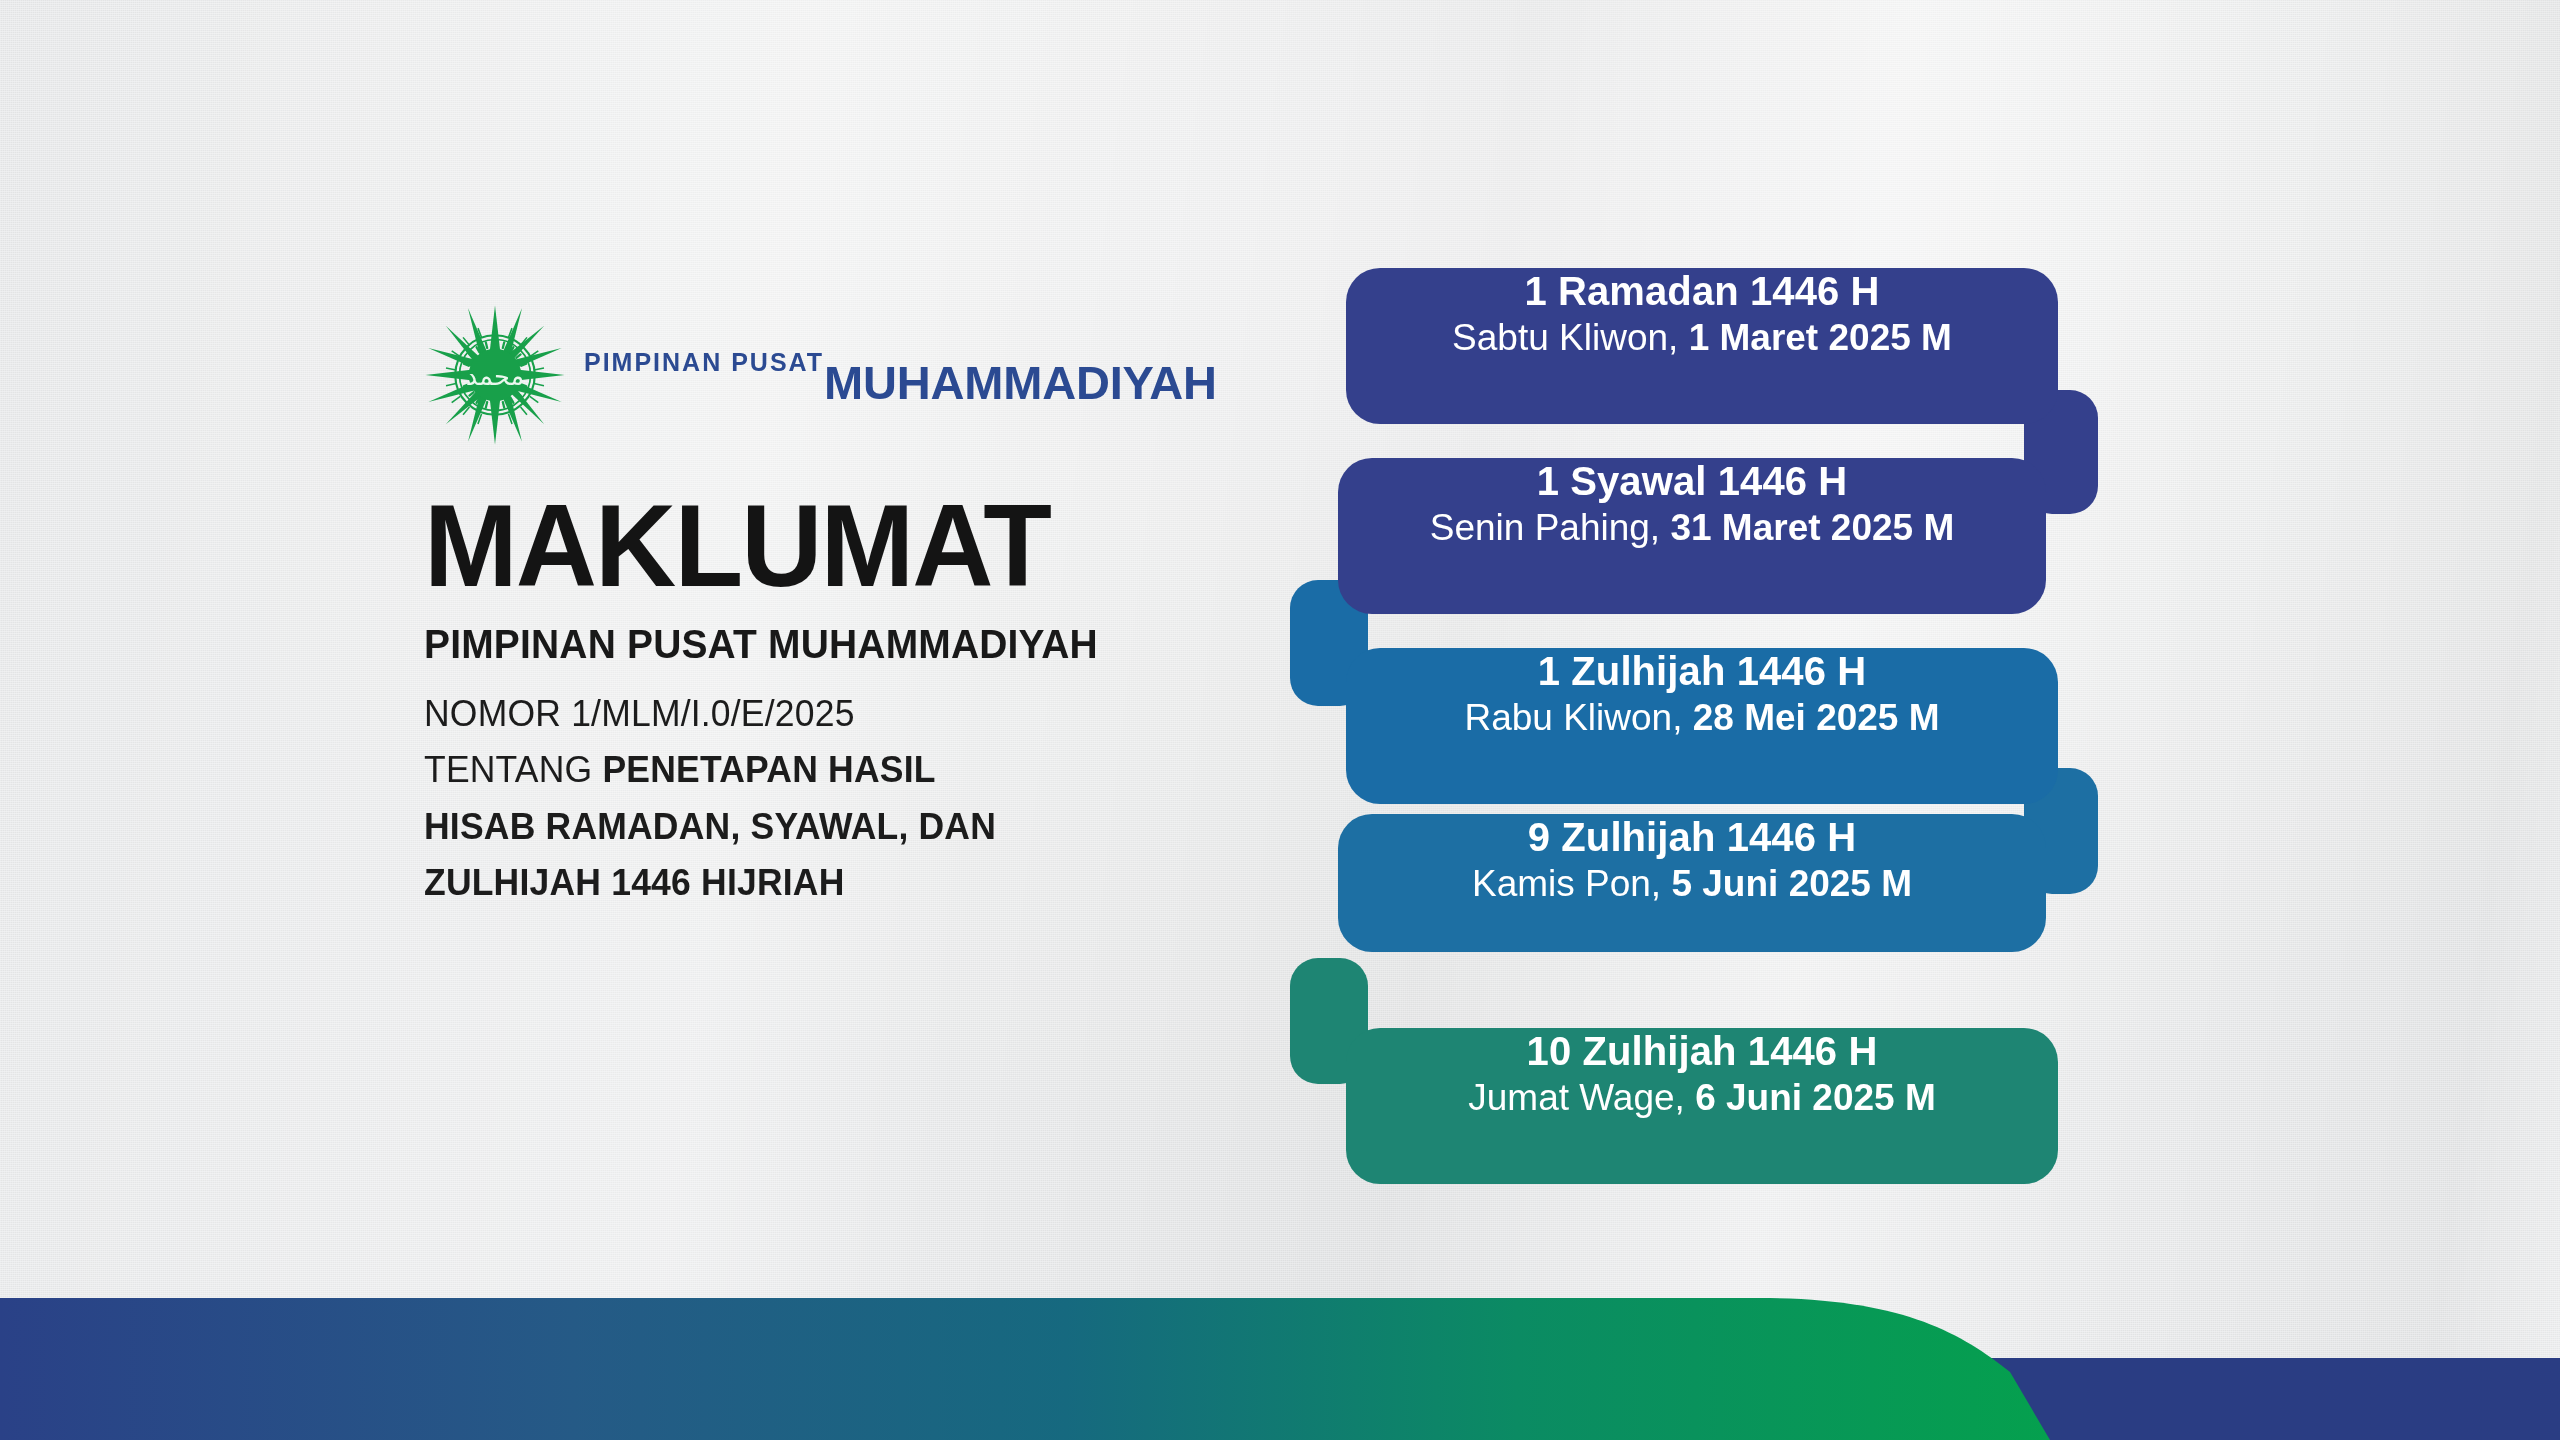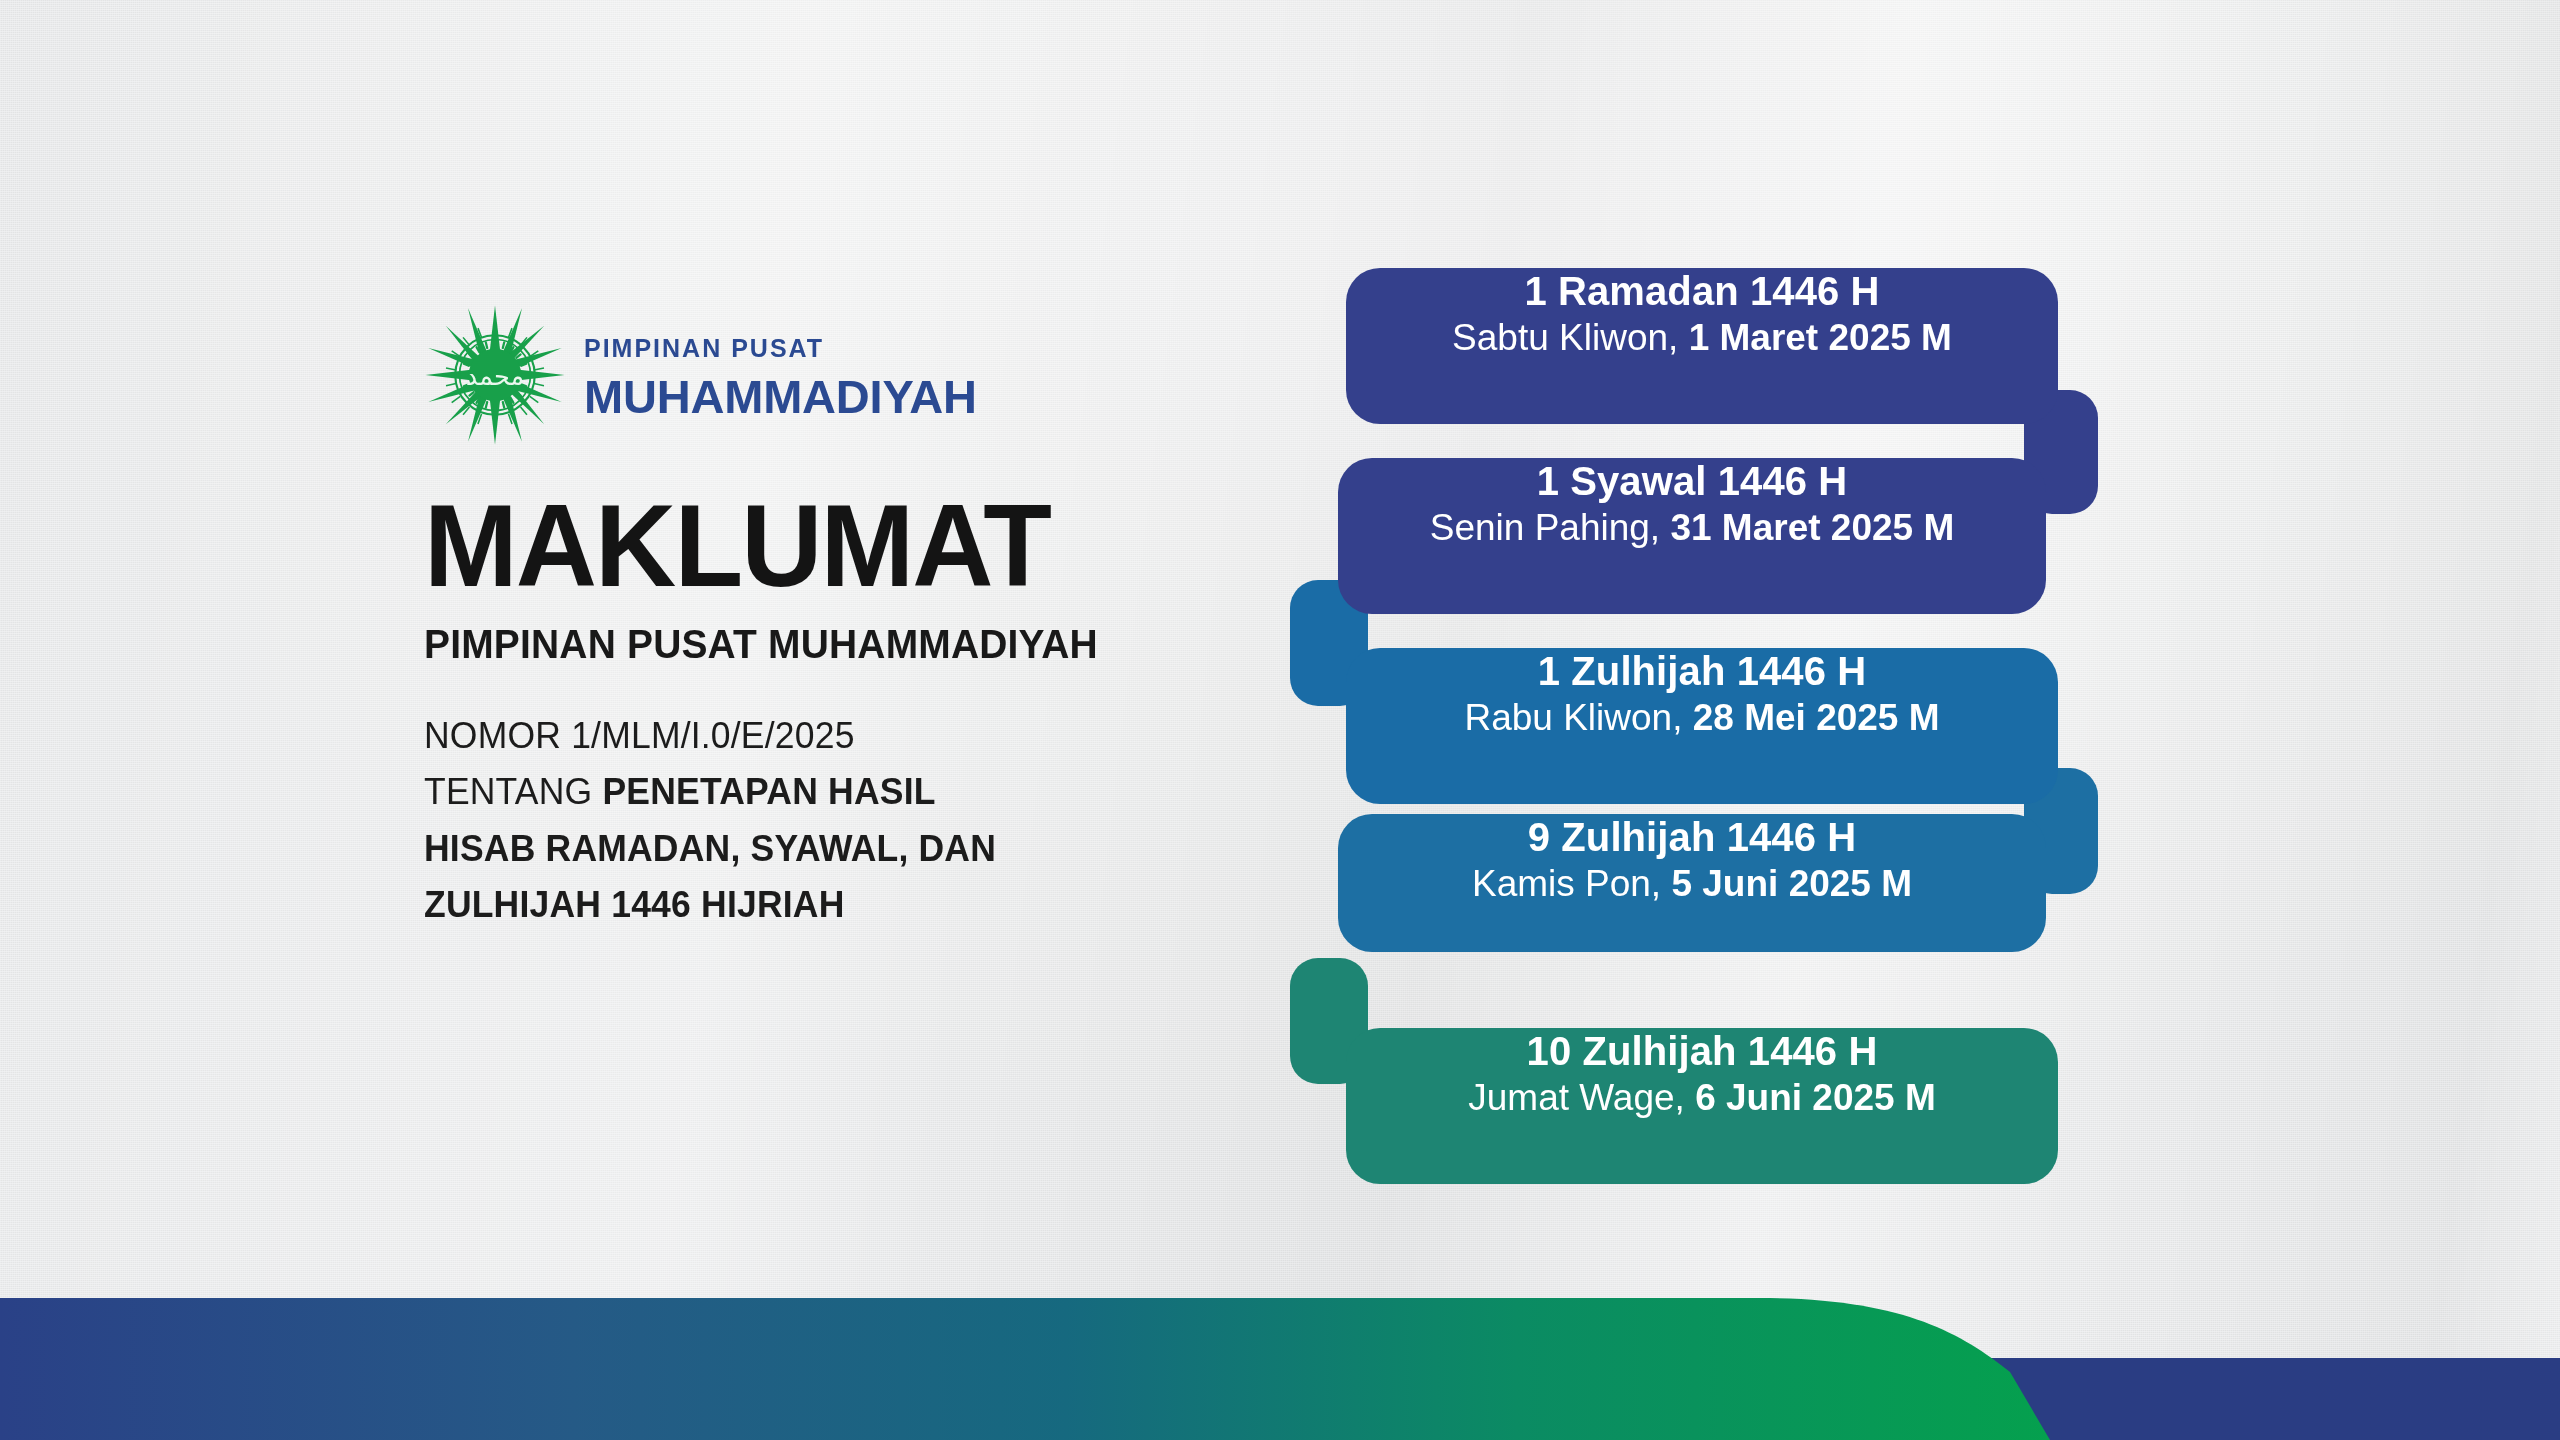--- a/index.html
+++ b/index.html
@@ -29,21 +29,21 @@
       rgba(255,255,255,0) 40%, rgba(0,0,0,.022) 56%,
       rgba(255,255,255,.34) 70%, rgba(255,255,255,0) 84%,
       rgba(0,0,0,.020) 95%, rgba(255,255,255,.20) 100%);
   }
 
   
   #left-col{position:absolute;left:424px;top:300px;width:880px;}
 
   #brand-row{display:flex;align-items:center;gap:18px;height:150px;}
   #logo-mark{width:142px;height:142px;position:relative;flex:none;}
-  #brand-text{display:flex;flex-direction:column;justify-content:center;padding-top:6px;}
+  #brand-text{display:flex;flex-direction:row;justify-content:center;padding-top:6px;}
   #brand-top{
     font-size:25px;font-weight:700;letter-spacing:2.0px;
     color:#2b4a92;line-height:1.1;
   }
   #brand-main{
     font-size:47px;font-weight:700;letter-spacing:-0.2px;
     color:#2b4a92;line-height:1.05;margin-top:9px;
   }
 
   #headline{
@@ -51,21 +51,21 @@
     font-size:116px;font-weight:900;letter-spacing:-2px;
     color:#141414;line-height:.94;
     transform:scaleX(.97);transform-origin:left center;
   }
   #subheadline{
     margin-top:22px;
     font-size:41px;font-weight:700;letter-spacing:.2px;
     color:#191919;line-height:1.05;
     transform:scaleX(.95);transform-origin:left center;
   }
-  #doc-lines{margin-top:42px;}
+  #doc-lines{margin-top:20px;}
   .doc-line{
     font-size:37px;line-height:1.52;color:#1c1c1c;letter-spacing:.2px;
     transform:scaleX(.96);transform-origin:left center;white-space:nowrap;
   }
   .doc-line .lt{font-weight:400;}
   .doc-line .bd{font-weight:800;}
 
   
   #stack{position:absolute;left:1338px;top:268px;width:760px;height:900px;}
   .card-wrap{position:absolute;left:0;}

